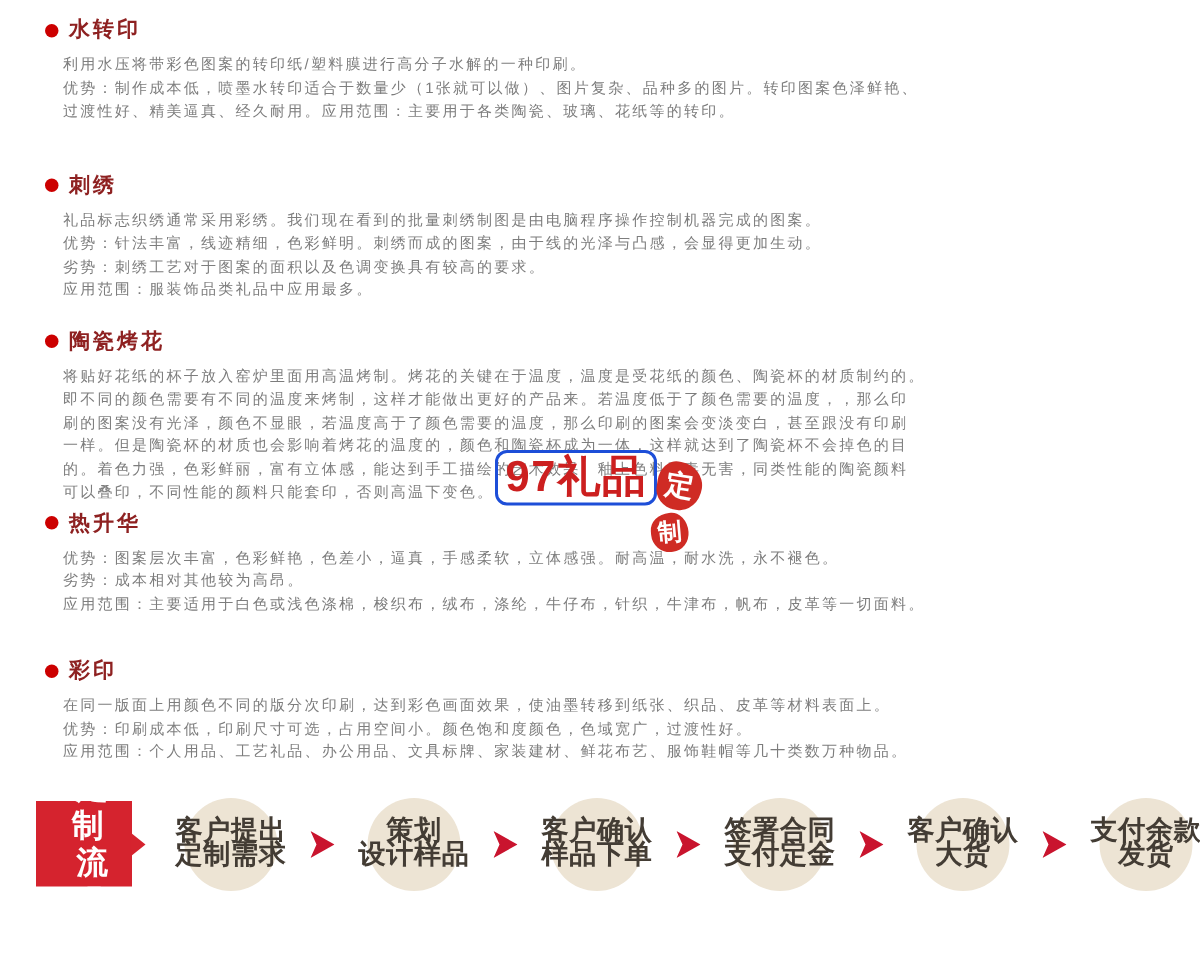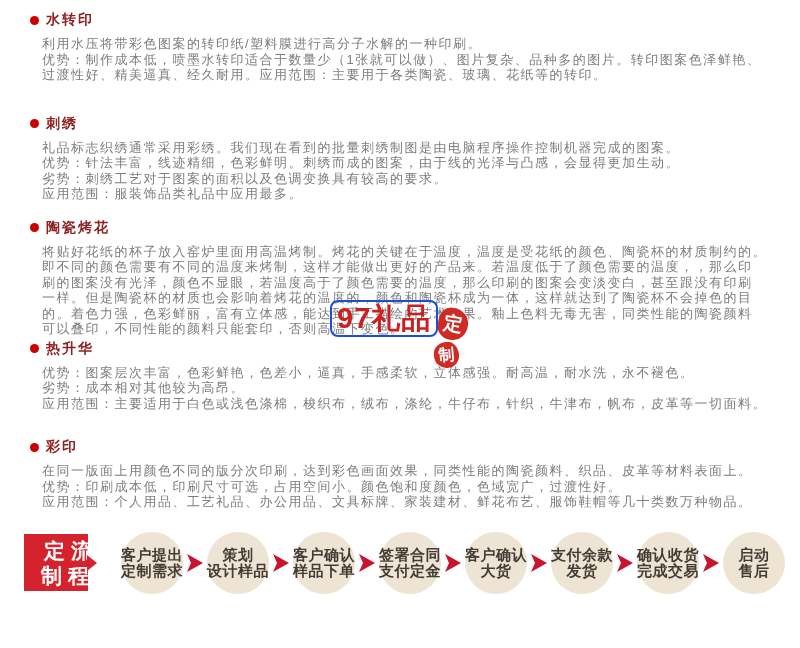--- a/index.html
+++ b/index.html
@@ -26,21 +26,21 @@
   }
   .sec-title {
     font-size: 14px;
     font-weight: bold;
     color: #8e2121;
     letter-spacing: 2px;
     white-space: nowrap;
   }
   .sec-body { padding-left: 12px; margin-top: 8px; }
   .bline {
-    font-size: 13px;
+    font-size: 10px;
     line-height: 15.5px;
     letter-spacing: 1.5px;
     color: #7d7d7d;
     white-space: nowrap;
   }
   .mb-s1 { margin-bottom: 33px; }
   .mb-s2 { margin-bottom: 18px; }
   .mb-s3 { margin-bottom: 4px; }
   .mb-s4 { margin-bottom: 28px; }
   
@@ -89,54 +89,55 @@
   .flow-title-box {
     position: relative;
     width: 64px; height: 57px;
     background: #d5232e;
     color: #ffffff;
     font-size: 21px;
     font-weight: bold;
     line-height: 25px;
     letter-spacing: 3px;
     display: flex;
-    flex-direction: row;
+    flex-direction: column;
     align-items: center;
     justify-content: center;
     flex: 0 0 auto;
-    margin-right: 32px;
+    margin-right: 16px;
     padding-left: 24px;
   }
   .flow-title-box::after {
     content: "";
     position: absolute;
     right: -9px; top: 50%;
     margin-top: -8px;
     border-top: 8px solid transparent;
     border-bottom: 8px solid transparent;
     border-left: 10px solid #d5232e;
   }
   .flow-title-box span { text-indent: 3px; }
   .step-circle {
     width: 62px; height: 62px;
     border-radius: 50%;
     background: #ede4d4;
     color: #433c34;
-    font-size: 15px;
+    font-size: 18px;
     font-weight: bold;
     line-height: 16px;
     letter-spacing: 0.5px;
     display: flex;
     flex-direction: column;
     align-items: center;
     justify-content: center;
     text-align: center;
     flex: 0 0 auto;
-    margin: 0 1px;
-    white-space: nowrap;
+    margin: 0 19px;
+    white-space: nowrap;
+    font-family: Liberation Mono, monospace;
   }
   .flow-arrow { flex: 0 0 auto; margin: 0 3px; display: flex; align-items: center; }
 </style>
 </head>
 <body>
 
 <div class="page">
 
   <div class="sec mb-s1">
     <div class="sec-head">
@@ -189,21 +190,21 @@
       <div class="bline">应用范围：主要适用于白色或浅色涤棉，梭织布，绒布，涤纶，牛仔布，针织，牛津布，帆布，皮革等一切面料。</div>
     </div>
   </div>
 
   <div class="sec">
     <div class="sec-head">
       <span class="bullet"></span>
       <span class="sec-title">彩印</span>
     </div>
     <div class="sec-body">
-      <div class="bline">在同一版面上用颜色不同的版分次印刷，达到彩色画面效果，同类性能的陶瓷颜料、织品、皮革等材料表面上。</div>
+      <div class="bline">在同一版面上用颜色不同的版分次印刷，达到彩色画面效果，使油墨转移到纸张、织品、皮革等材料表面上。</div>
       <div class="bline">优势：印刷成本低，印刷尺寸可选，占用空间小。颜色饱和度颜色，色域宽广，过渡性好。</div>
       <div class="bline">应用范围：个人用品、工艺礼品、办公用品、文具标牌、家装建材、鲜花布艺、服饰鞋帽等几十类数万种物品。</div>
     </div>
   </div>
 
   <div class="watermark">
     <span class="wm-box">97礼品</span>
     <span class="seal seal-ding">定</span>
     <span class="seal seal-zhi">制</span>
   </div>

